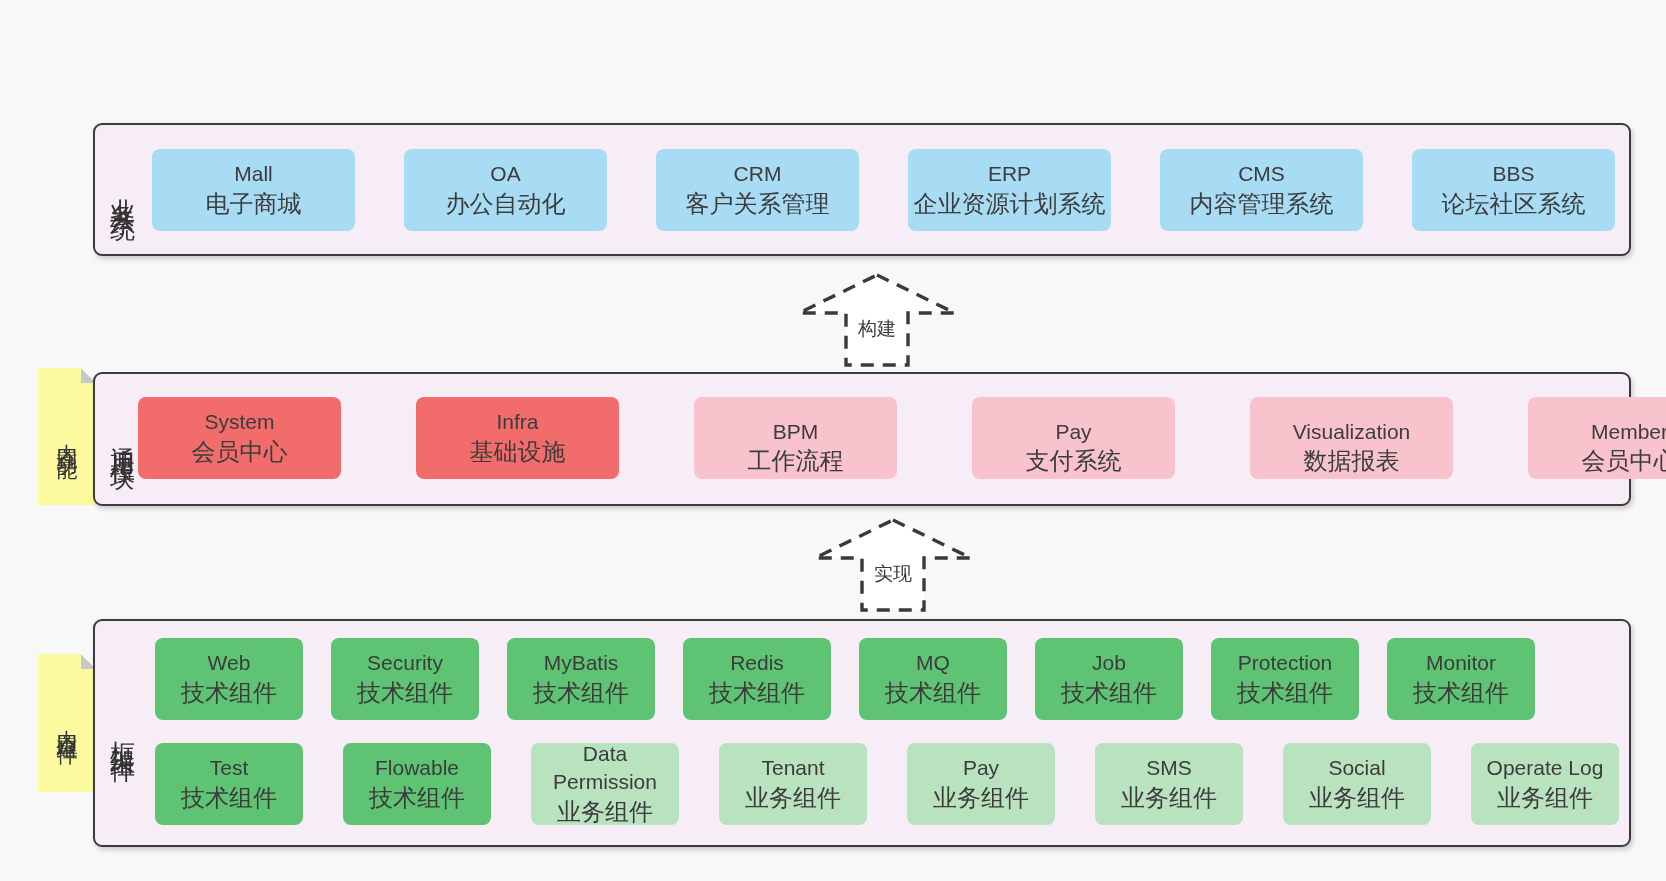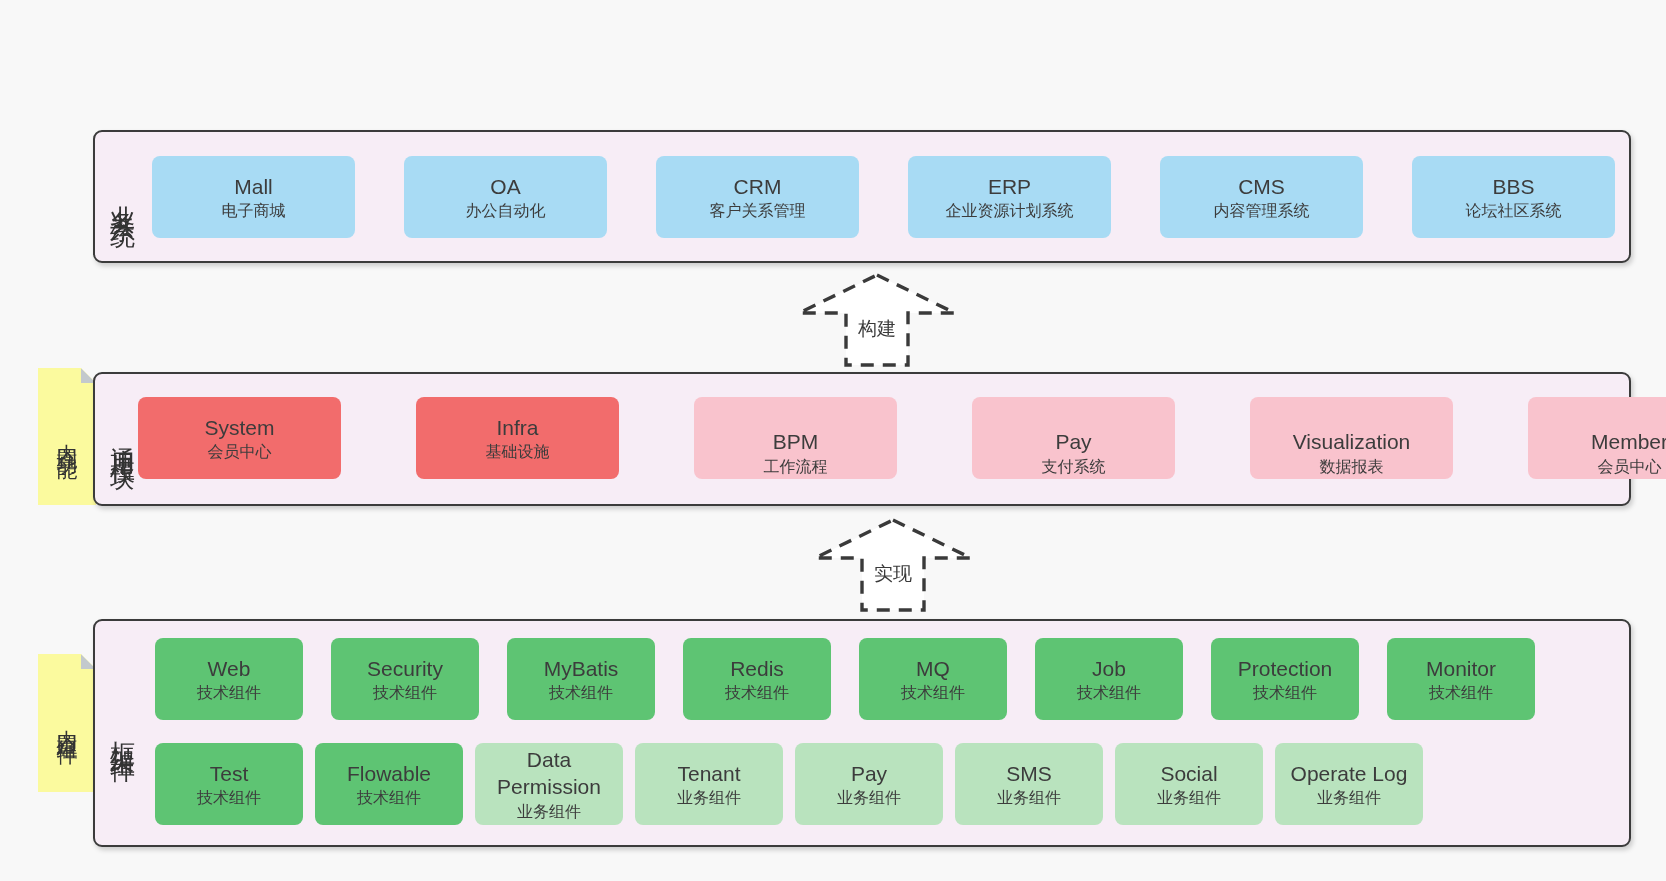--- a/index.html
+++ b/index.html
@@ -17,21 +17,21 @@
 
   
   .layer {
     position: absolute;
     background: #f7edf6;
     border: 2px solid #3b3b3b;
     border-radius: 9px;
     box-shadow: 2px 3px 5px rgba(0,0,0,0.18);
     z-index: 1;
   }
-  .layer-1 { left: 93px;  top: 130px; width: 1534px; height: 129px; }
+  .layer-1 { left: 93px;  top: 123px; width: 1534px; height: 129px; }
   .layer-2 { left: 93px;  top: 372px; width: 1534px; height: 130px; }
   .layer-3 { left: 93px;  top: 619px; width: 1534px; height: 224px; }
 
   .layer-label {
     position: absolute;
     left: 12px;
     top: 50%;
     transform: translateY(-50%);
     writing-mode: vertical-lr;
     text-orientation: upright;
@@ -39,39 +39,39 @@
     letter-spacing: 6px;
     color: #333;
     white-space: nowrap;
   }
 
   
   .row { position: absolute; display: flex; }
   .row-l1  { left: 57px; top: 24px;  gap: 49px; }
   .row-l2  { left: 43px; top: 23px;  gap: 75px; }
   .row-l3a { left: 60px; top: 17px;  gap: 28px; align-items: center; }
-  .row-l3b { left: 60px; top: 122px; gap: 12px; }
+  .row-l3b { left: 60px; top: 122px; gap: 40px; }
 
   .box {
     height: 82px;
     border-radius: 8px;
     display: flex;
     flex-direction: column;
     align-items: center;
     justify-content: center;
     text-align: center;
     line-height: 1.32;
     color: #3c3c3c;
     box-sizing: border-box;
     padding: 2px 4px;
   }
   .wide   { width: 203px; }
   .narrow { width: 148px; }
   .box-title { font-size: 21px; }
-  .box-sub   { font-size: 16px; }
+  .box-sub   { font-size: 24px; }
 
   .blue       { background: #a8dbf4; }
   .red        { background: #f26c6c; }
   .pink       { background: #f9c3cd; justify-content: flex-end; }
   .green      { background: #5ec473; }
   .lightgreen { background: #b9e3be; }
 
   
   .sticky {
     position: absolute;

